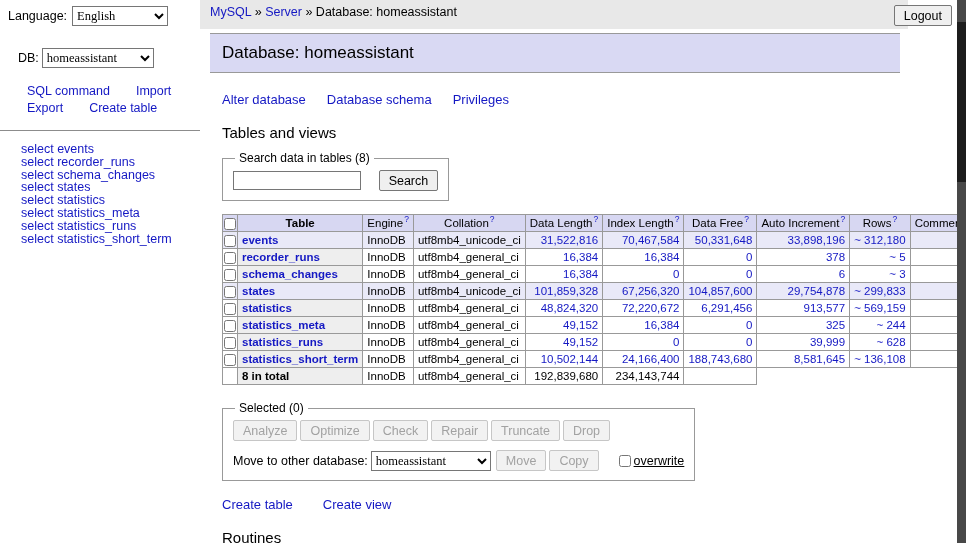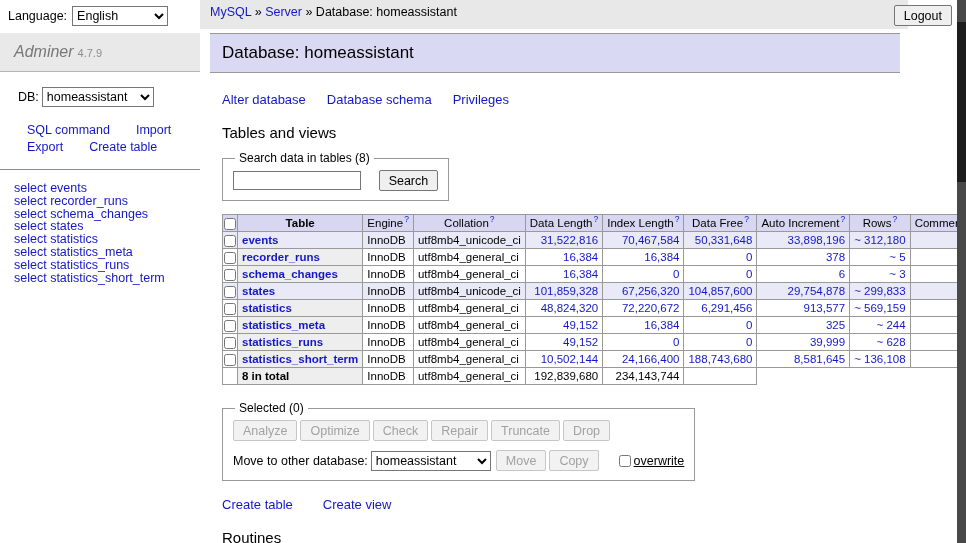--- a/index.html
+++ b/index.html
@@ -8,21 +8,21 @@
     font-family: "Liberation Sans", sans-serif;
     font-size: 13px;
     color: #000;
     background: #fff;
     position: relative;
     overflow: hidden;
   }
   a { color: #1418c3; text-decoration: none; cursor: pointer; }
 
   select {
-    font-family: Liberation Sans, sans-serif; font-size: 12.5px;
+    font-family: Liberation Serif, serif; font-size: 12.5px;
     height: 20px; border: 1px solid #767676; background: #fff;
   }
   button {
     font-family: inherit; font-size: 12.5px;
     background: #efefef; border: 1px solid #767676; border-radius: 2px;
     padding: 1px 9px; height: 21px; color: #000;
   }
   button:disabled { color: #a2a2a2; border-color: #c6c6c6; background: #f2f2f2; }
 
   
@@ -37,21 +37,21 @@
 
   
   #menu { position: absolute; left: 0; top: 33px; width: 200px; }
   .h1row { background: #e9e9e9; border-bottom: 1px solid #b5b5b5; padding: 10px 14px; }
   .logo { color: #777; font-style: italic; font-size: 16px; }
   .version { color: #8d8d8d; font-size: 11px; margin-left: 4px; }
   .dbrow { padding: 15px 18px 4px; font-size: 12.5px; }
   .dbrow select { width: 112px; margin-left: 3px; }
   .menulinks { padding: 11px 14px 13px; border-bottom: 1px solid #8c8c8c; font-size: 12.5px; }
   .menulinks a { margin-right: 13px; line-height: 1.35; display: inline-block; margin-left: 13px; }
-  .tablelist { padding: 12px 14px; font-size: 12.5px; }
+  .tablelist { padding: 12px 21px; font-size: 12.5px; }
   .tablelist .item { line-height: 12.9px; white-space: nowrap; }
 
   
   #content { position: absolute; left: 210px; top: 33px; right: 66px; }
   h2 {
     font-size: 17px; font-weight: normal;
     background: #d9d9f3; border-top: 1px solid #999; border-bottom: 1px solid #999;
     padding: 9px 12px;
   }
   .dblinks { margin: 19px 12px 0; }
@@ -104,23 +104,20 @@
 
 <div class="lang-bar">
   <span>Language:</span><select><option>English</option></select>
 </div>
 
 <div class="topbar" id="breadcrumb"><a>MySQL</a><span class="sep"> » </span><a>Server</a><span class="sep"> » </span><span>Database: homeassistant</span></div>
 
 <button class="logout">Logout</button>
 
 <div id="menu">
-  <div class="h1row">
-    <a class="logo">Adminer</a><span class="version">4.7.9</span>
-  </div>
   <div class="dbrow">
     <span>DB:</span><select><option>homeassistant</option></select>
   </div>
   <div class="menulinks" id="menu-links"><a>SQL command</a><a>Import</a><a>Export</a><a>Create table</a></div>
   <div class="tablelist" id="table-list">
       <div class="item"><a>select</a> <a>events</a></div>
       <div class="item"><a>select</a> <a>recorder_runs</a></div>
       <div class="item"><a>select</a> <a>schema_changes</a></div>
       <div class="item"><a>select</a> <a>states</a></div>
       <div class="item"><a>select</a> <a>statistics</a></div>

